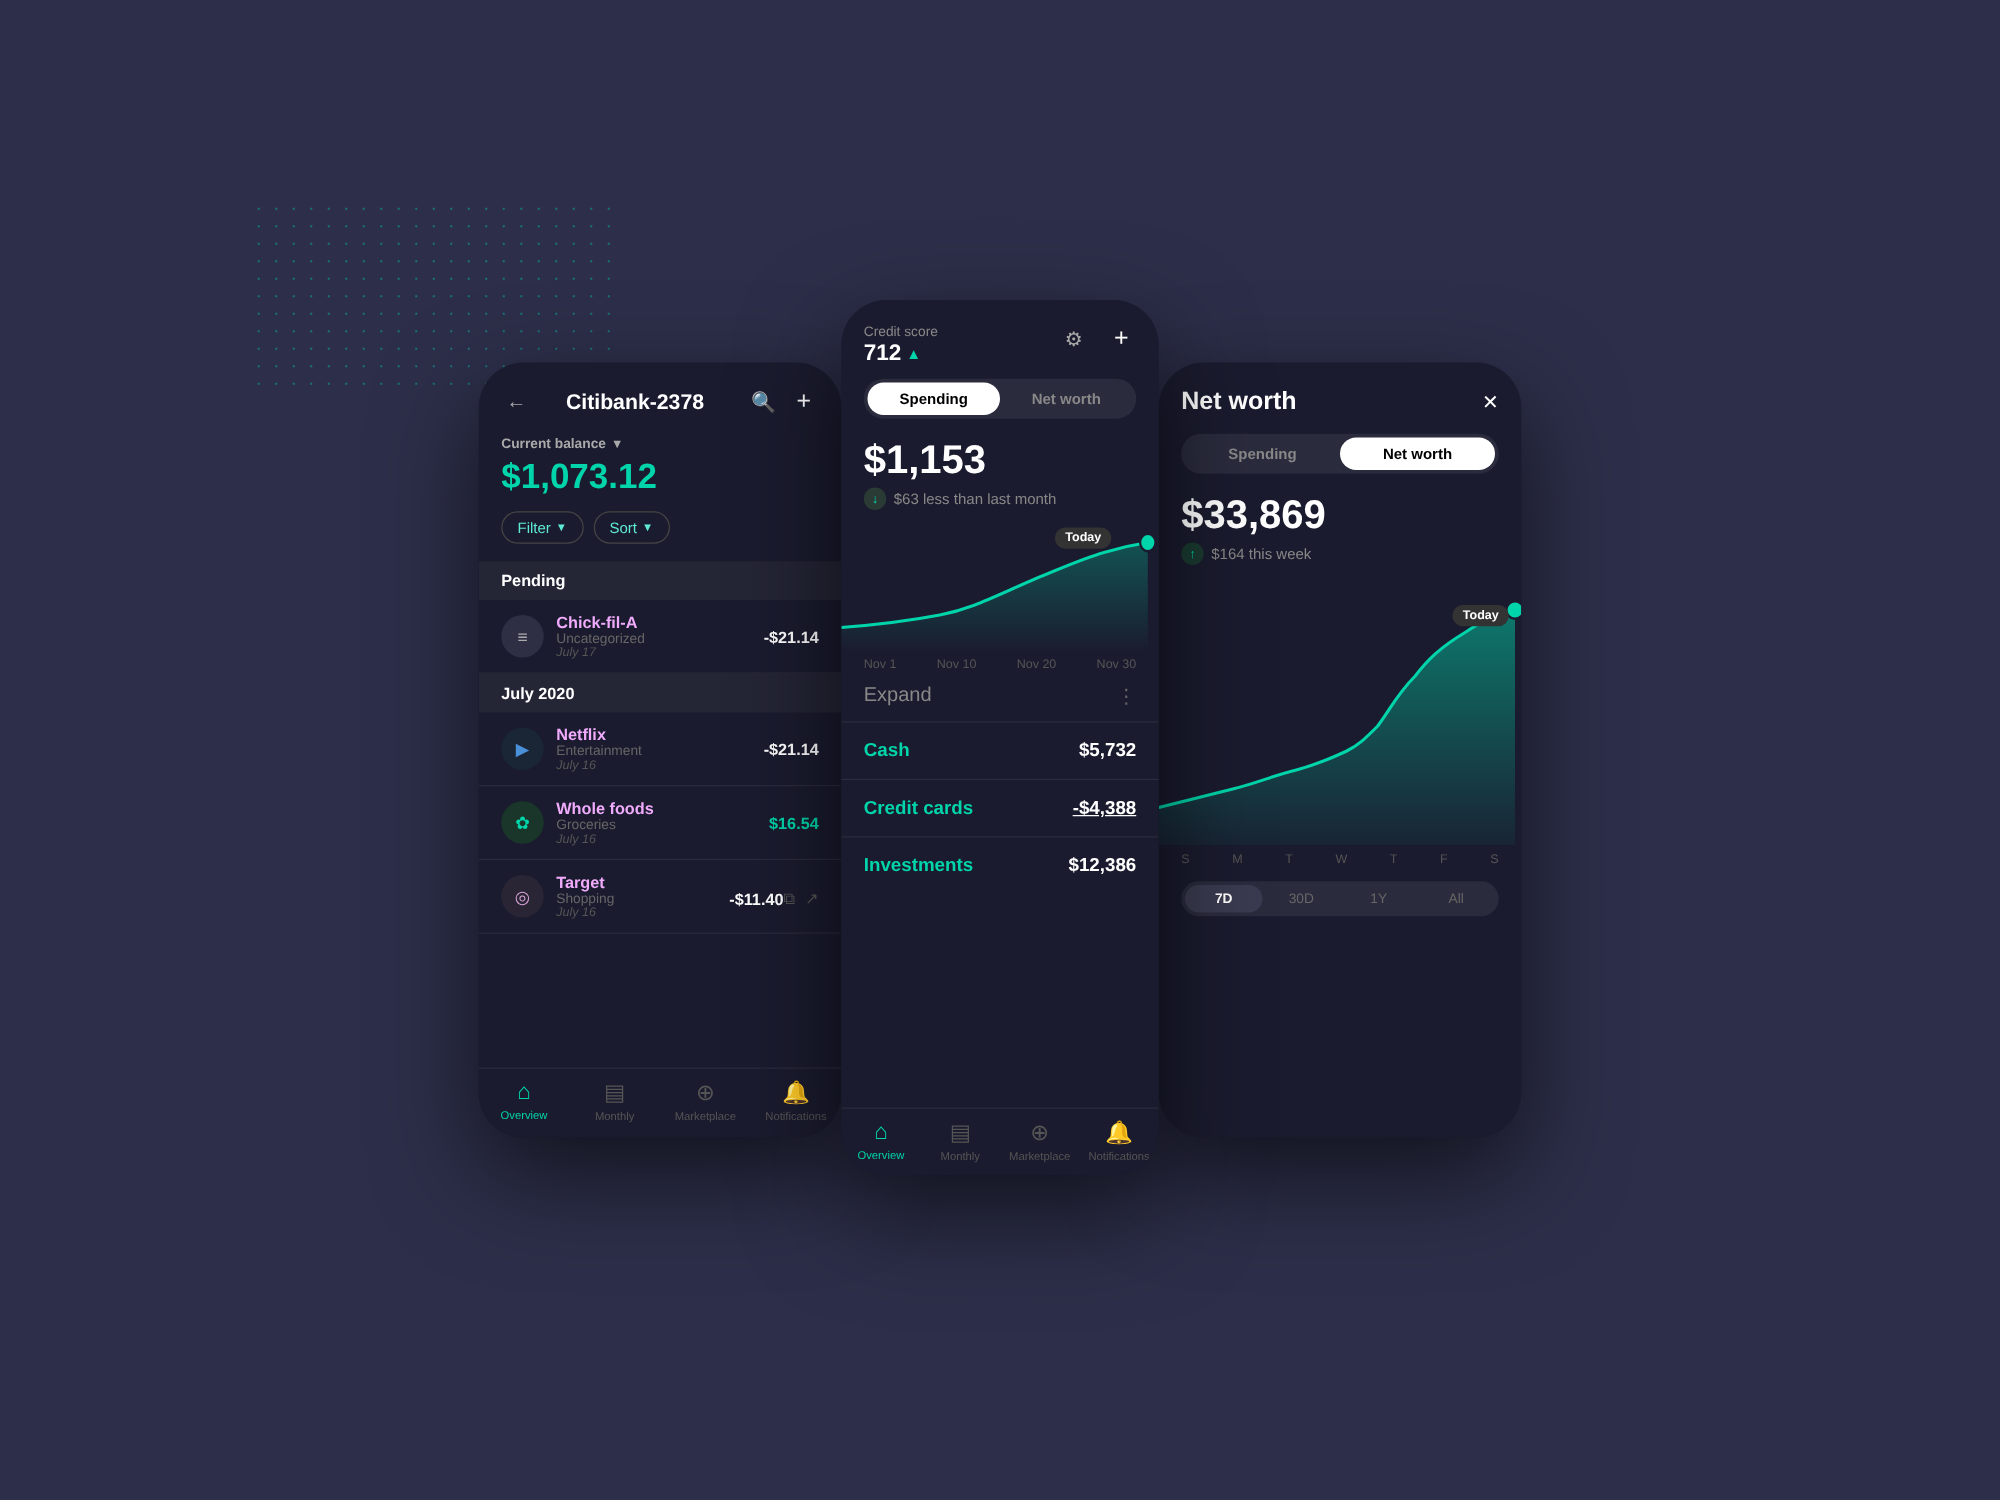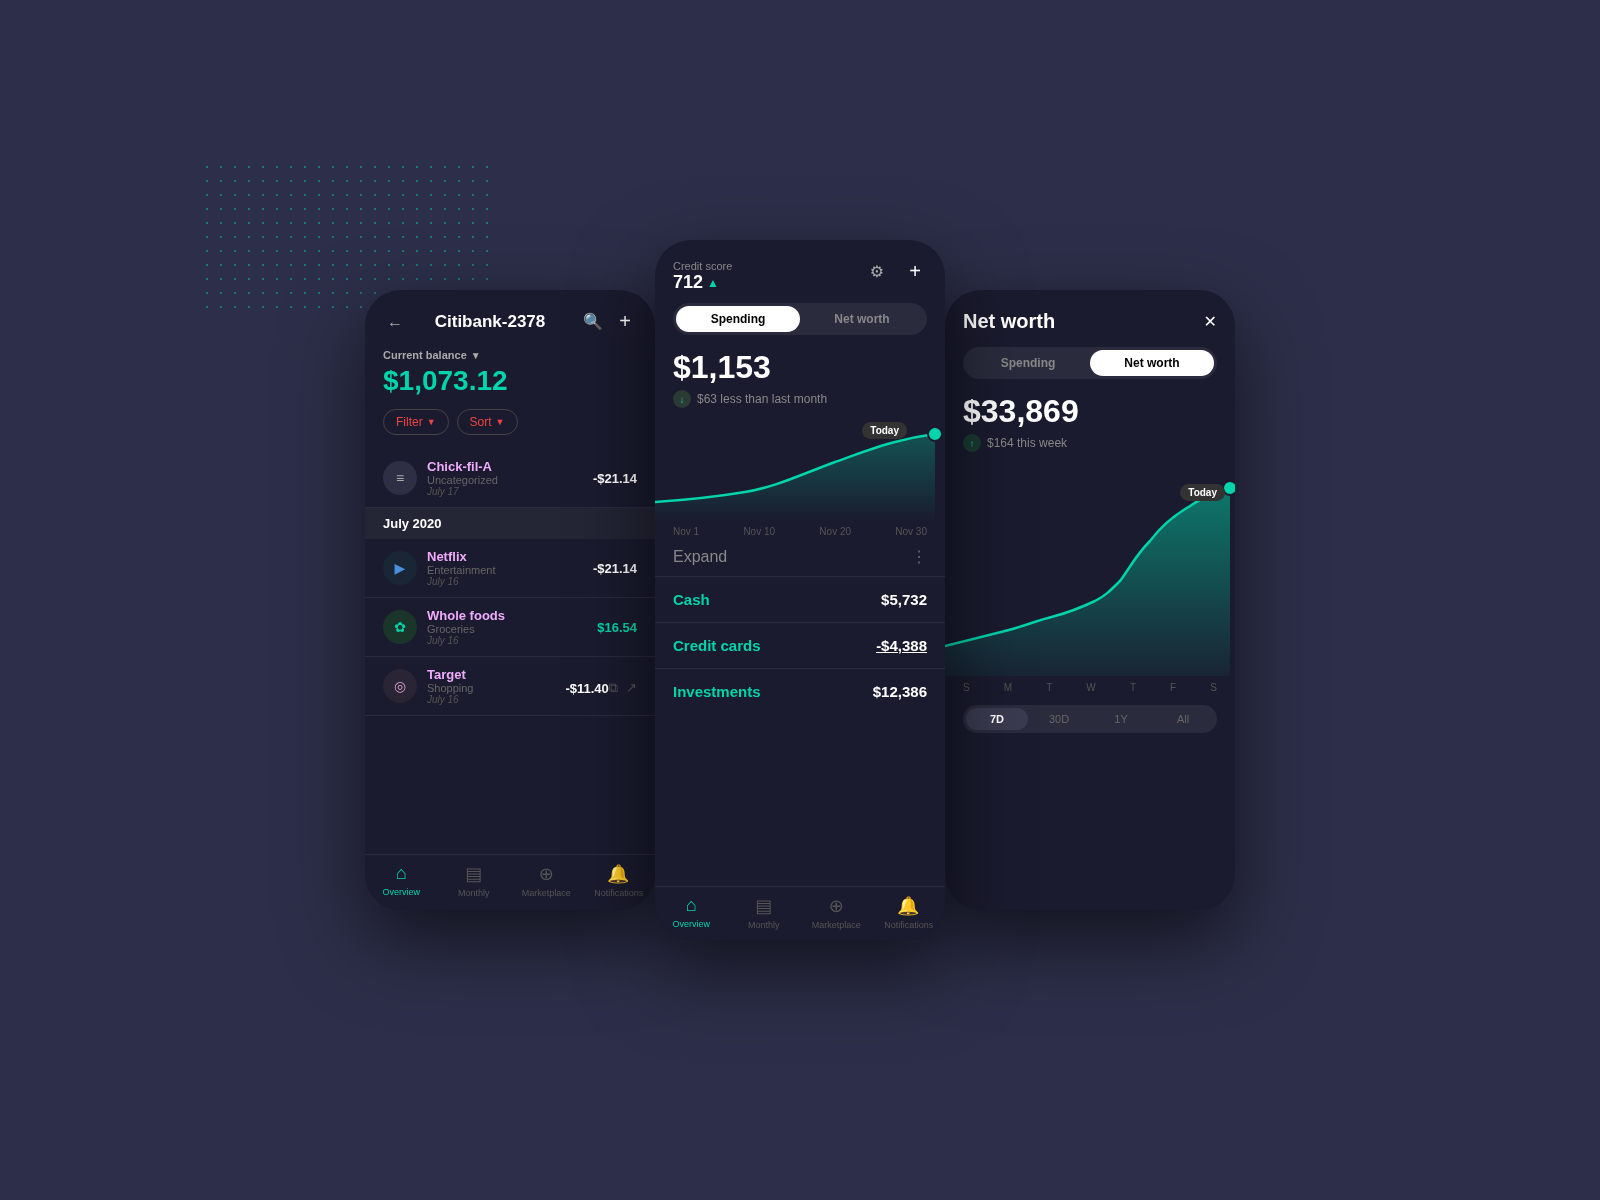--- a/index.html
+++ b/index.html
@@ -99,21 +99,21 @@
     }
 
     .filter-row {
       display: flex;
       gap: 8px;
       padding: 0 18px 14px;
     }
     .pill-btn {
       border: 1.5px solid #444;
       background: transparent;
-      color: #ef4444;
+      color: #5eead4;
       border-radius: 20px;
       padding: 5px 12px;
       font-size: 12px;
       cursor: pointer;
       display: flex;
       align-items: center;
       gap: 4px;
     }
     .pill-btn .chevron { font-size: 9px; }
 
@@ -177,21 +177,21 @@
       gap: 3px;
       cursor: pointer;
     }
     .nav-icon { font-size: 18px; color: #555; }
     .nav-icon.active { color: #00d4aa; }
     .nav-label { font-size: 9px; color: #555; }
     .nav-label.active { color: #00d4aa; }
 
     
     .phone-center {
-      width: 290px;
+      width: 254px;
       height: 700px;
       z-index: 3;
       margin-top: -20px;
     }
 
     .center-header {
       display: flex;
       align-items: flex-start;
       padding: 20px 18px 10px;
       gap: 8px;
@@ -435,20 +435,21 @@
       <button class="pill-btn">
         <span>Filter</span>
         <span class="chevron">▼</span>
       </button>
       <button class="pill-btn">
         <span>Sort</span>
         <span class="chevron">▼</span>
       </button>
     </div>
 
+    <div class="section-label">Pending</div>
     <div class="transaction-item">
       <div class="tx-icon">≡</div>
       <div class="tx-info">
         <div class="tx-name">Chick-fil-A</div>
         <div class="tx-cat">Uncategorized</div>
         <div class="tx-date">July 17</div>
       </div>
       <div class="tx-amount negative">-$21.14</div>
     </div>
 

